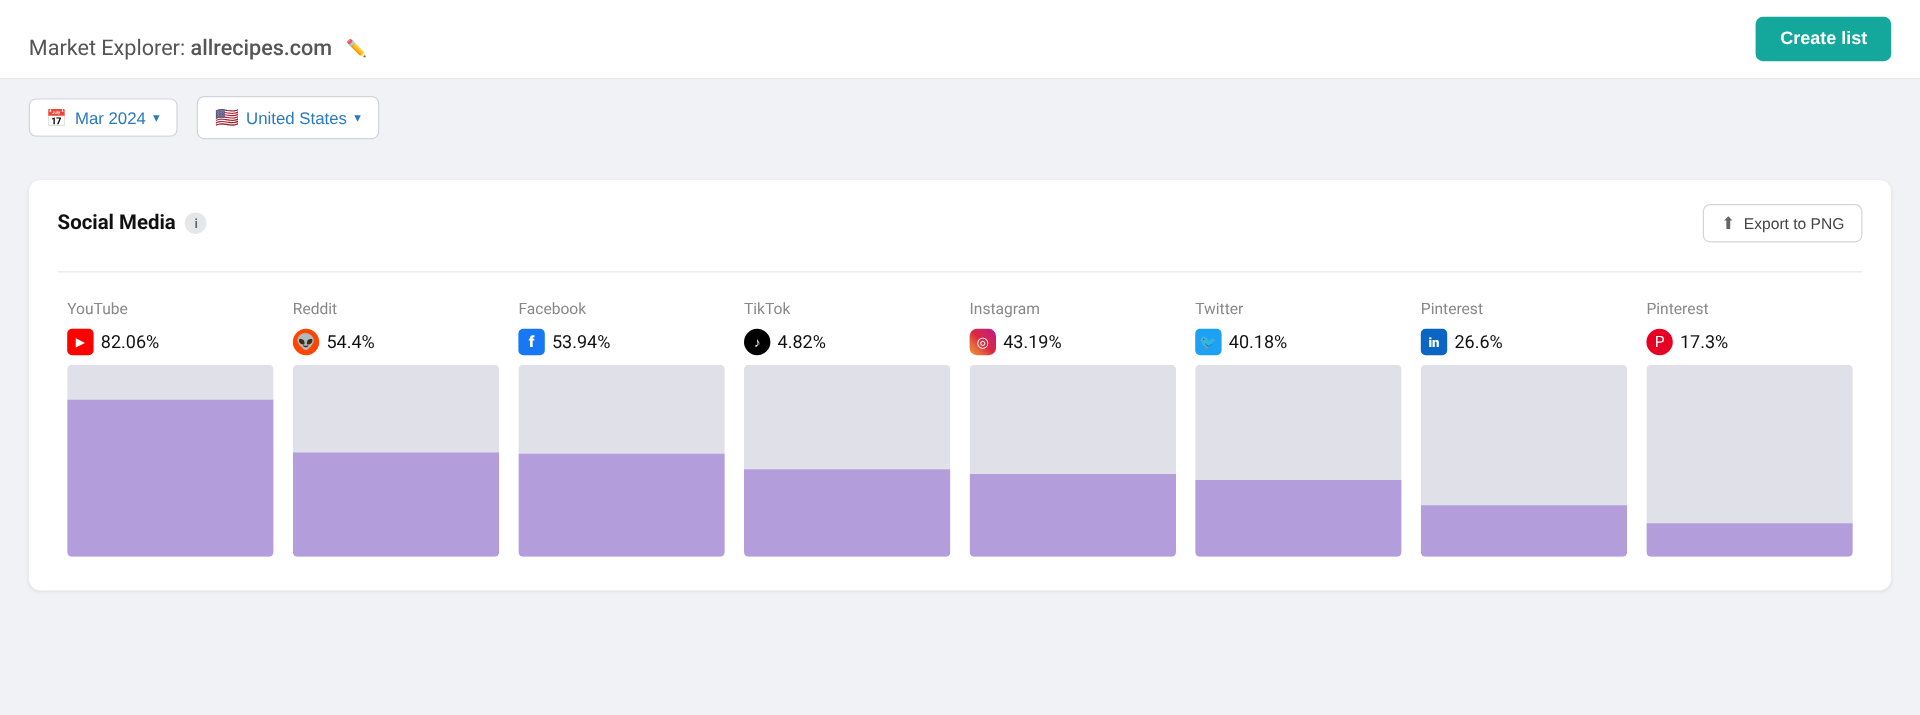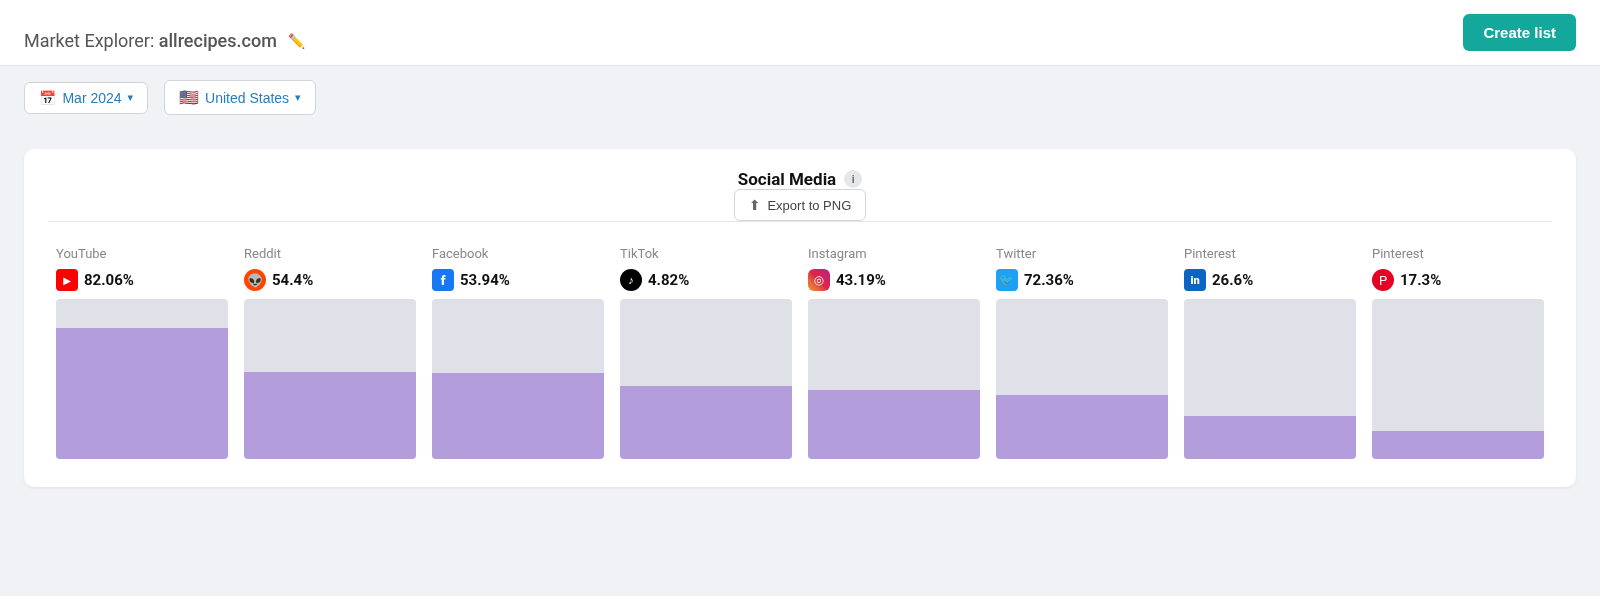--- a/index.html
+++ b/index.html
@@ -79,21 +79,21 @@
     .card {
       background: #fff;
       border-radius: 10px;
       padding: 20px 24px 28px;
       box-shadow: 0 1px 3px rgba(0,0,0,0.07);
     }
     .card-header {
       display: flex;
       align-items: center;
       justify-content: space-between;
-      flex-direction: column;
+      margin-bottom: 24px;
     }
     .card-title {
       font-size: 17px;
       font-weight: 700;
       color: #111;
       display: flex;
       align-items: center;
       gap: 8px;
     }
     .info-icon {
@@ -157,21 +157,21 @@
       width: 22px;
       height: 22px;
       display: inline-flex;
       align-items: center;
       justify-content: center;
       font-size: 14px;
       flex-shrink: 0;
     }
     .bar-pct {
       font-size: 15px;
-      font-weight: 700;
+      font-weight: 400;
       color: #111;
     }
     .bar-visual {
       width: 100%;
       height: 160px;
       display: flex;
       flex-direction: column;
       border-radius: 4px;
       overflow: hidden;
     }
@@ -353,21 +353,21 @@
     </div>
     <div class="bar-visual">
       <div class="bar-top" style="height:91px;"></div>
       <div class="bar-bottom" style="height:69px;"></div>
     </div>
   </div>
         <div class="bar-item">
     <div class="bar-label">Twitter</div>
     <div class="bar-value-row">
       <span class="platform-icon tw-icon">🐦</span>
-      <span class="bar-pct">72.36%</span>
+      <span class="bar-pct">40.18%</span>
     </div>
     <div class="bar-visual">
       <div class="bar-top" style="height:96px;"></div>
       <div class="bar-bottom" style="height:64px;"></div>
     </div>
   </div>
         <div class="bar-item">
     <div class="bar-label">Pinterest</div>
     <div class="bar-value-row">
       <span class="platform-icon li-icon">in</span>

